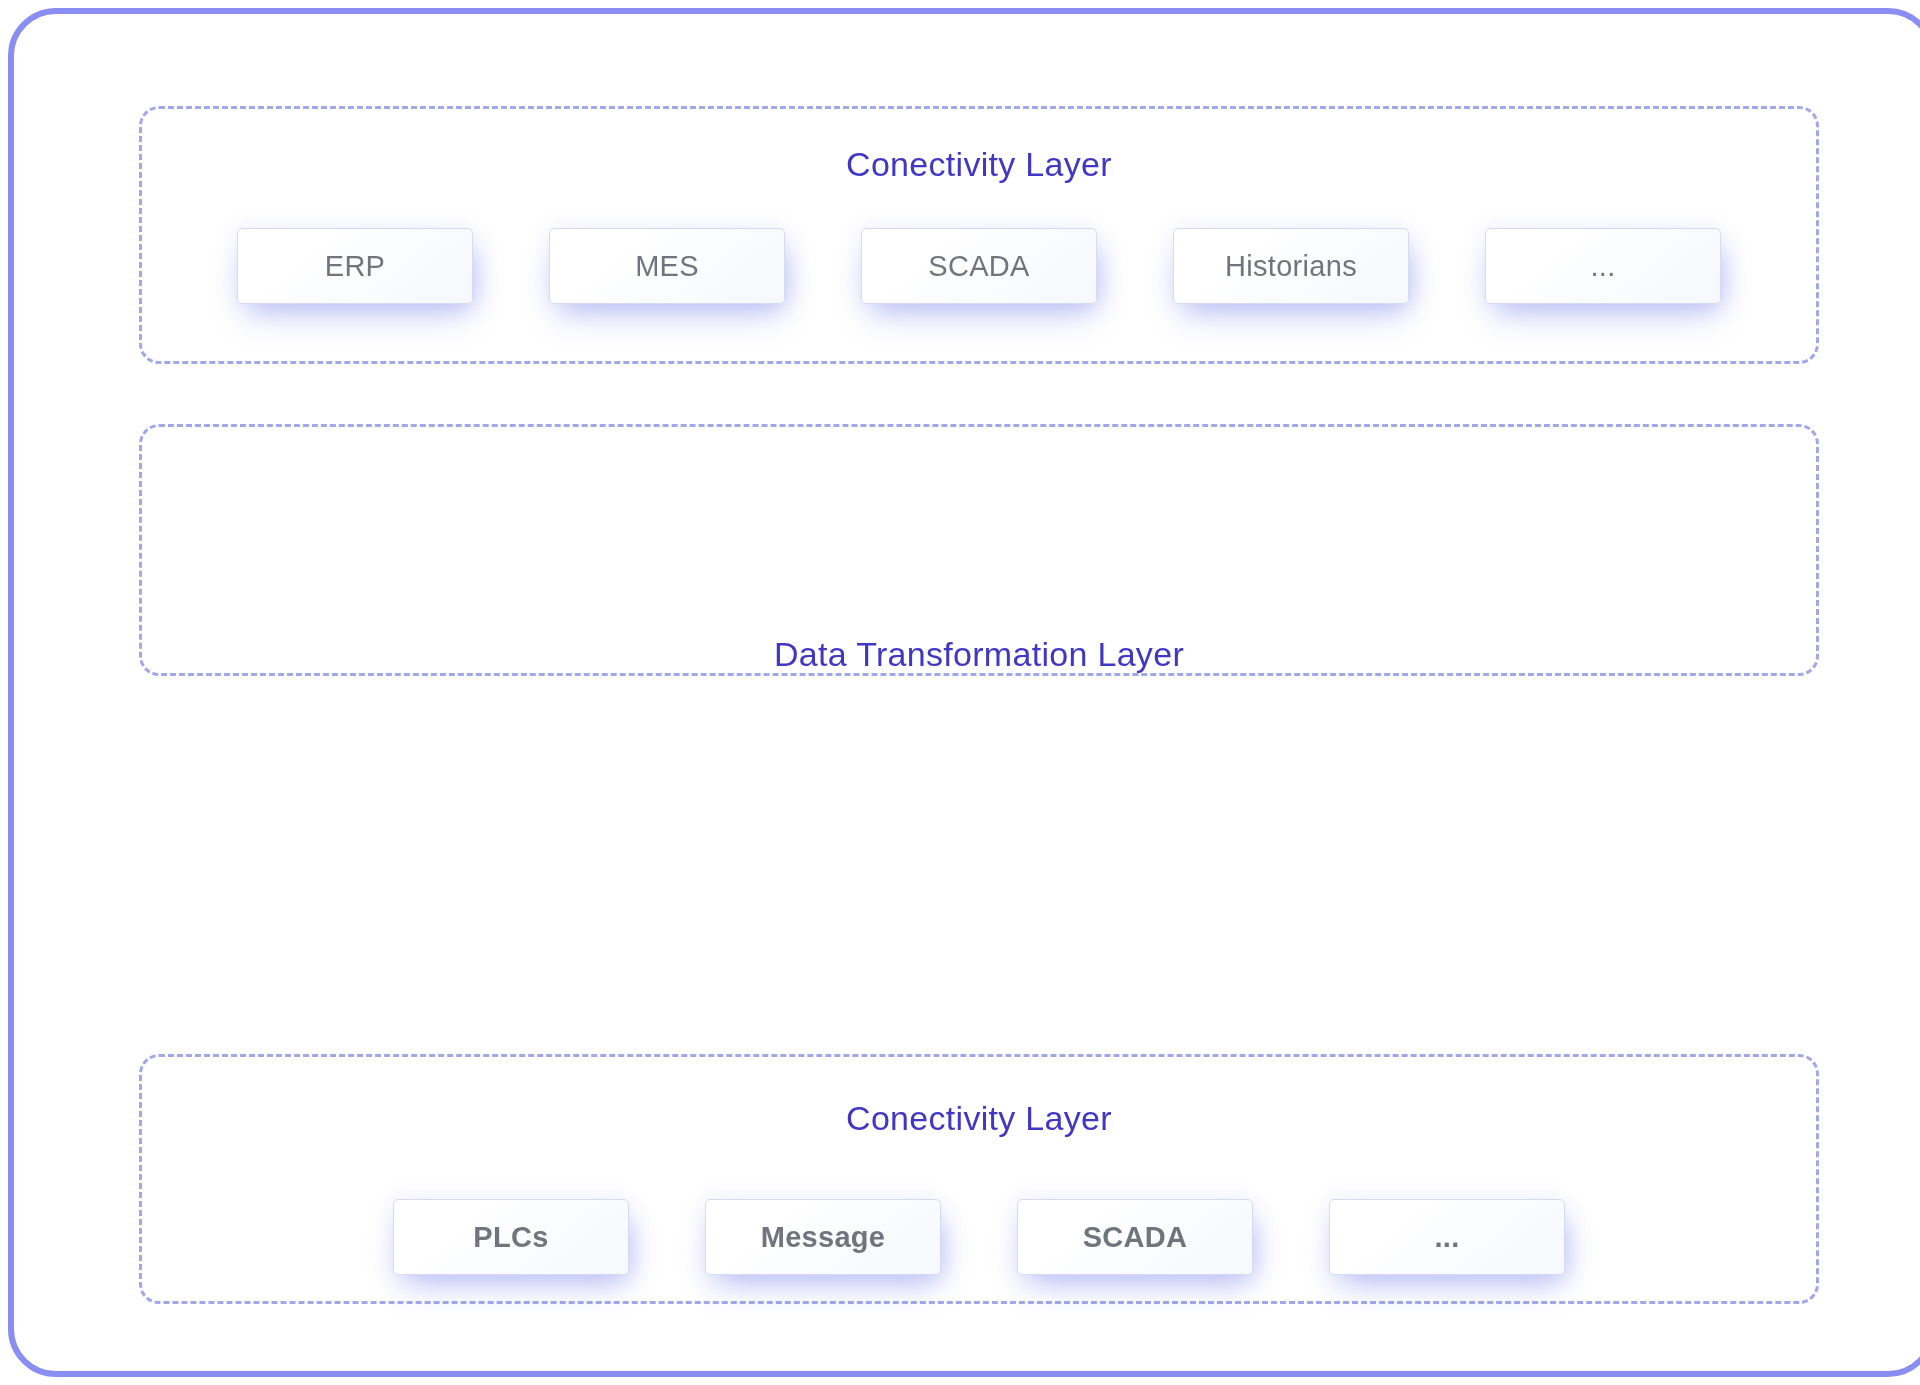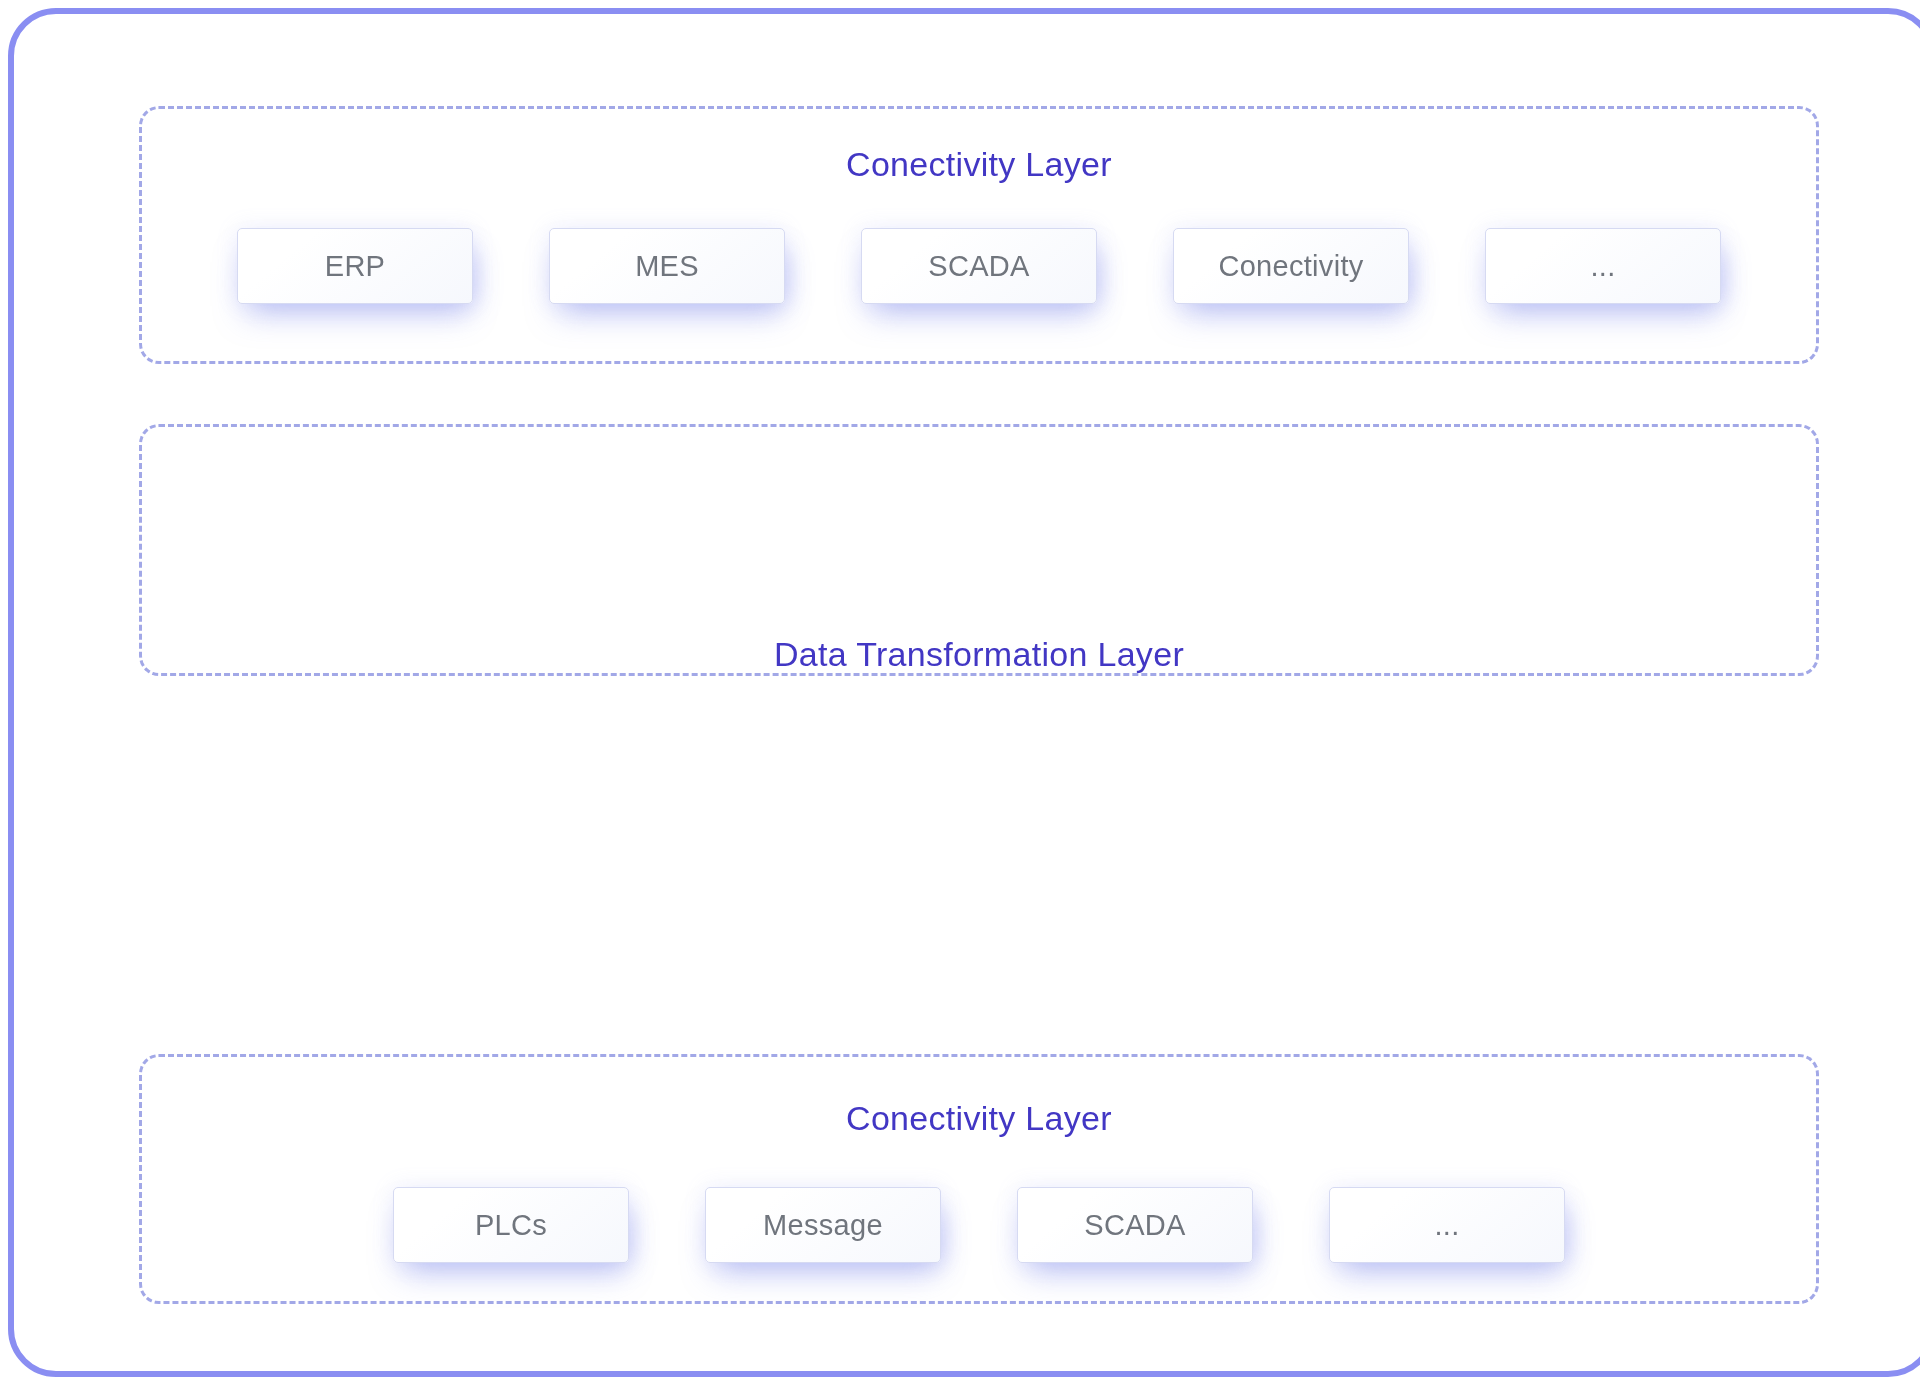--- a/index.html
+++ b/index.html
@@ -63,21 +63,21 @@
 
   .chip-row {
     position: absolute;
     left: 0;
     right: 0;
     display: flex;
     justify-content: center;
     gap: 76px;
   }
   .layer-top .chip-row    { top: 119px; }
-  .layer-bottom .chip-row { top: 130px; }
+  .layer-bottom .chip-row { top: 142px; font-weight: bold; }
 
   .chip {
     width: 236px;
     height: 76px;
     box-sizing: border-box;
     display: flex;
     align-items: center;
     justify-content: center;
     background: linear-gradient(140deg, #ffffff 25%, #f6f8fd 100%);
     border: 1px solid #d6daf2;
@@ -96,21 +96,21 @@
 
 <div class="stage">
   <div class="frame">
 
     <section class="layer layer-top">
       <h2 class="layer-title">Conectivity Layer</h2>
       <div class="chip-row">
         <div class="chip">ERP</div>
         <div class="chip">MES</div>
         <div class="chip">SCADA</div>
-        <div class="chip">Conectivity</div>
+        <div class="chip">Historians</div>
         <div class="chip">...</div>
       </div>
     </section>
 
     <section class="layer layer-dt">
       <div class="layer-center">
         <h2 class="layer-title">Data Transformation Layer</h2>
       </div>
     </section>
 

